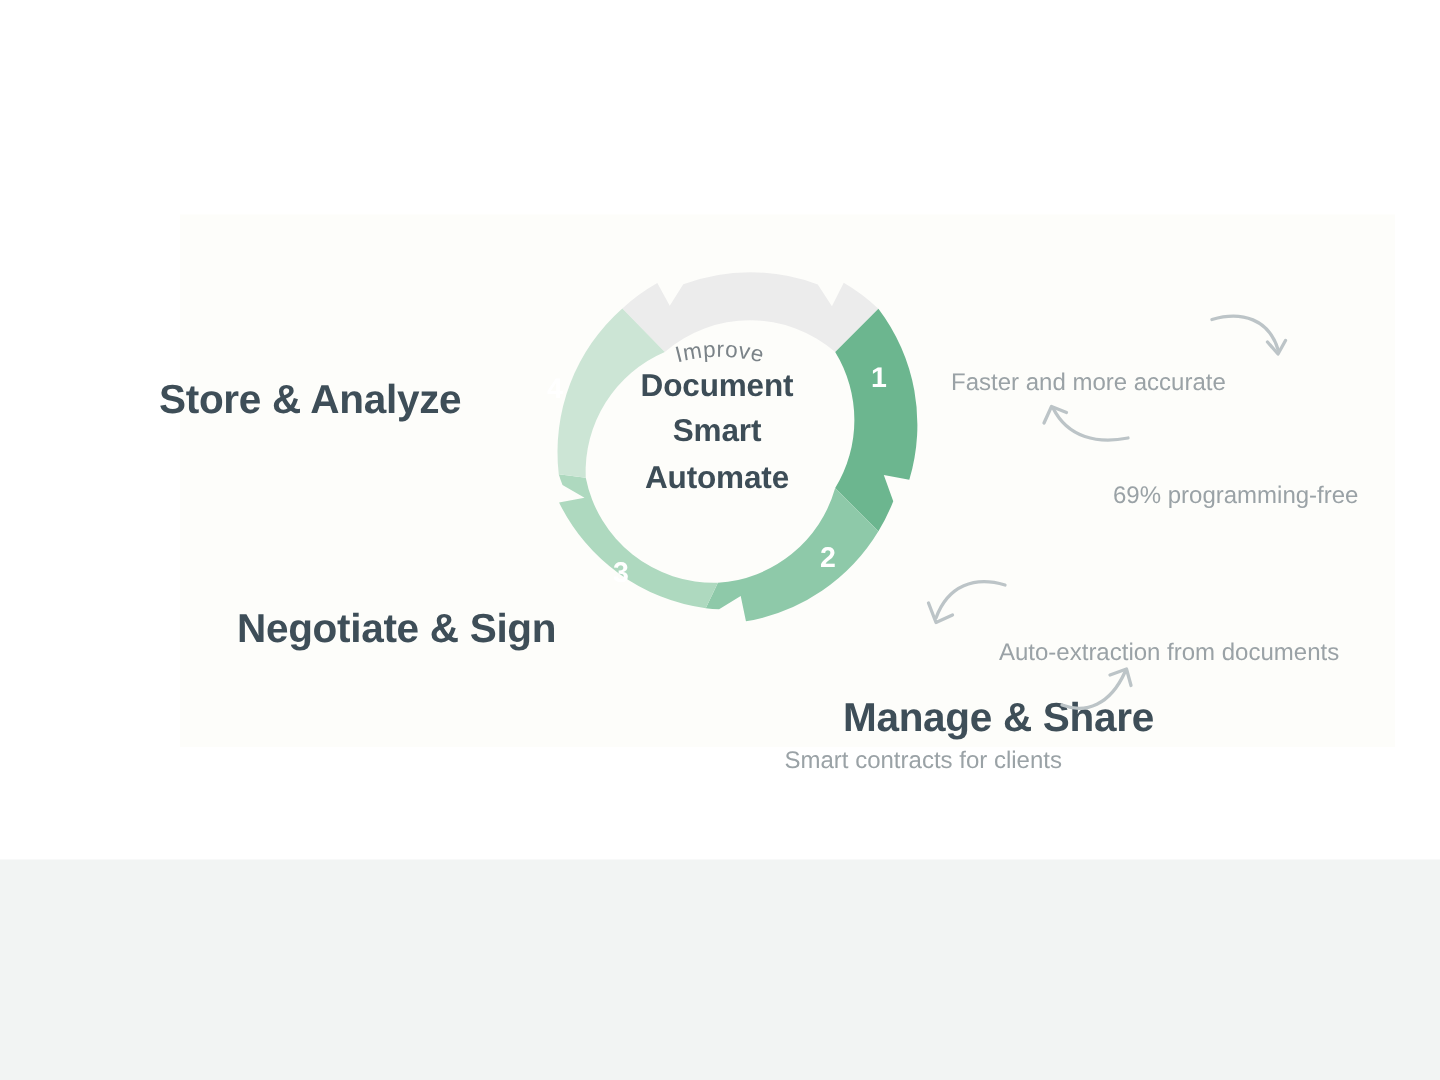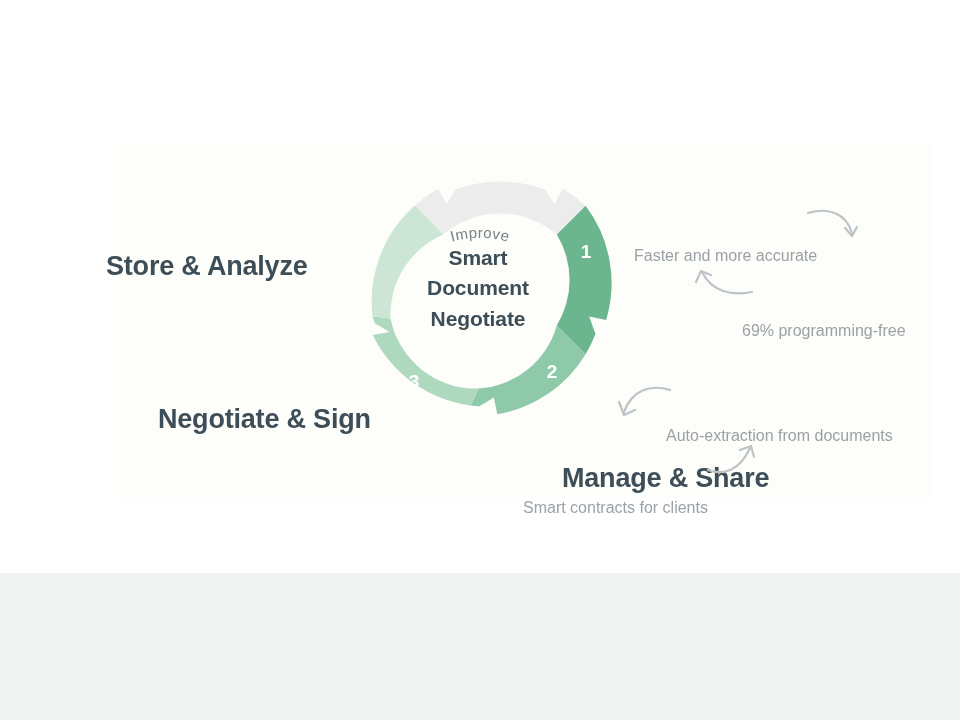--- a/index.html
+++ b/index.html
@@ -182,23 +182,23 @@
         <text class="seg-num" x="40" y="125" text-anchor="middle">4</text>
       </g>
 
       <path id="improvePath" d="M 76 128 A 106 106 0 0 1 224 128" fill="none" stroke="none"></path>
       <text class="improve-label">
         <textPath href="#improvePath" startOffset="50%" text-anchor="middle">Improve</textPath>
       </text>
     </svg>
 
     <div class="center-text">
+      <div>Document</div>
       <div>Smart</div>
-      <div>Document</div>
-      <div>Negotiate</div>
+      <div>Automate</div>
     </div>
 
     <div class="heading" id="h-store">Store &amp; Analyze</div>
     <div class="heading" id="h-negotiate">Negotiate &amp; Sign</div>
     <div class="heading" id="h-manage">Manage &amp; Share</div>
 
     <div class="caption" id="c-faster">Faster and more accurate</div>
     <div class="caption" id="c-prog">69% programming-free</div>
     <div class="caption" id="c-auto">Auto-extraction from documents</div>
     <div class="caption" id="c-smart">Smart contracts for clients</div>

